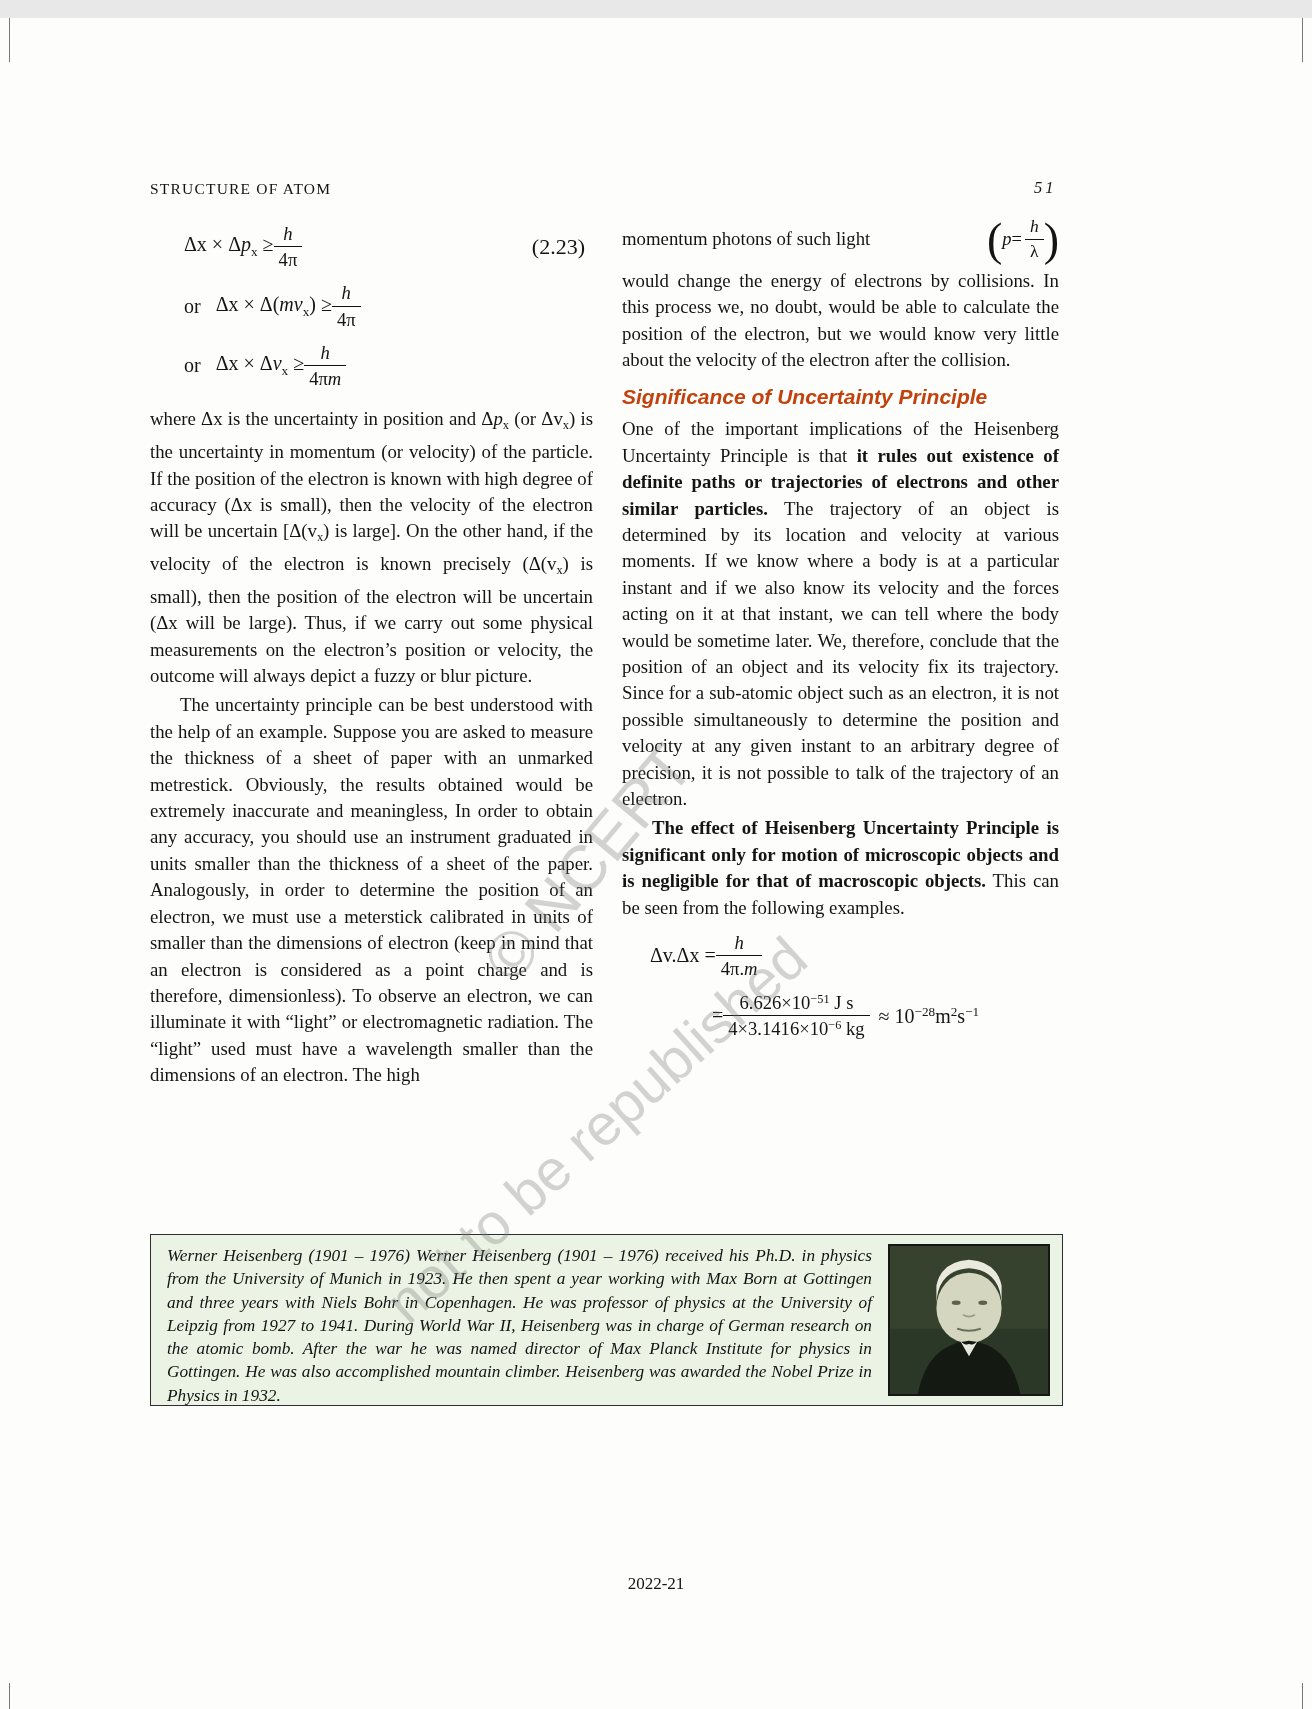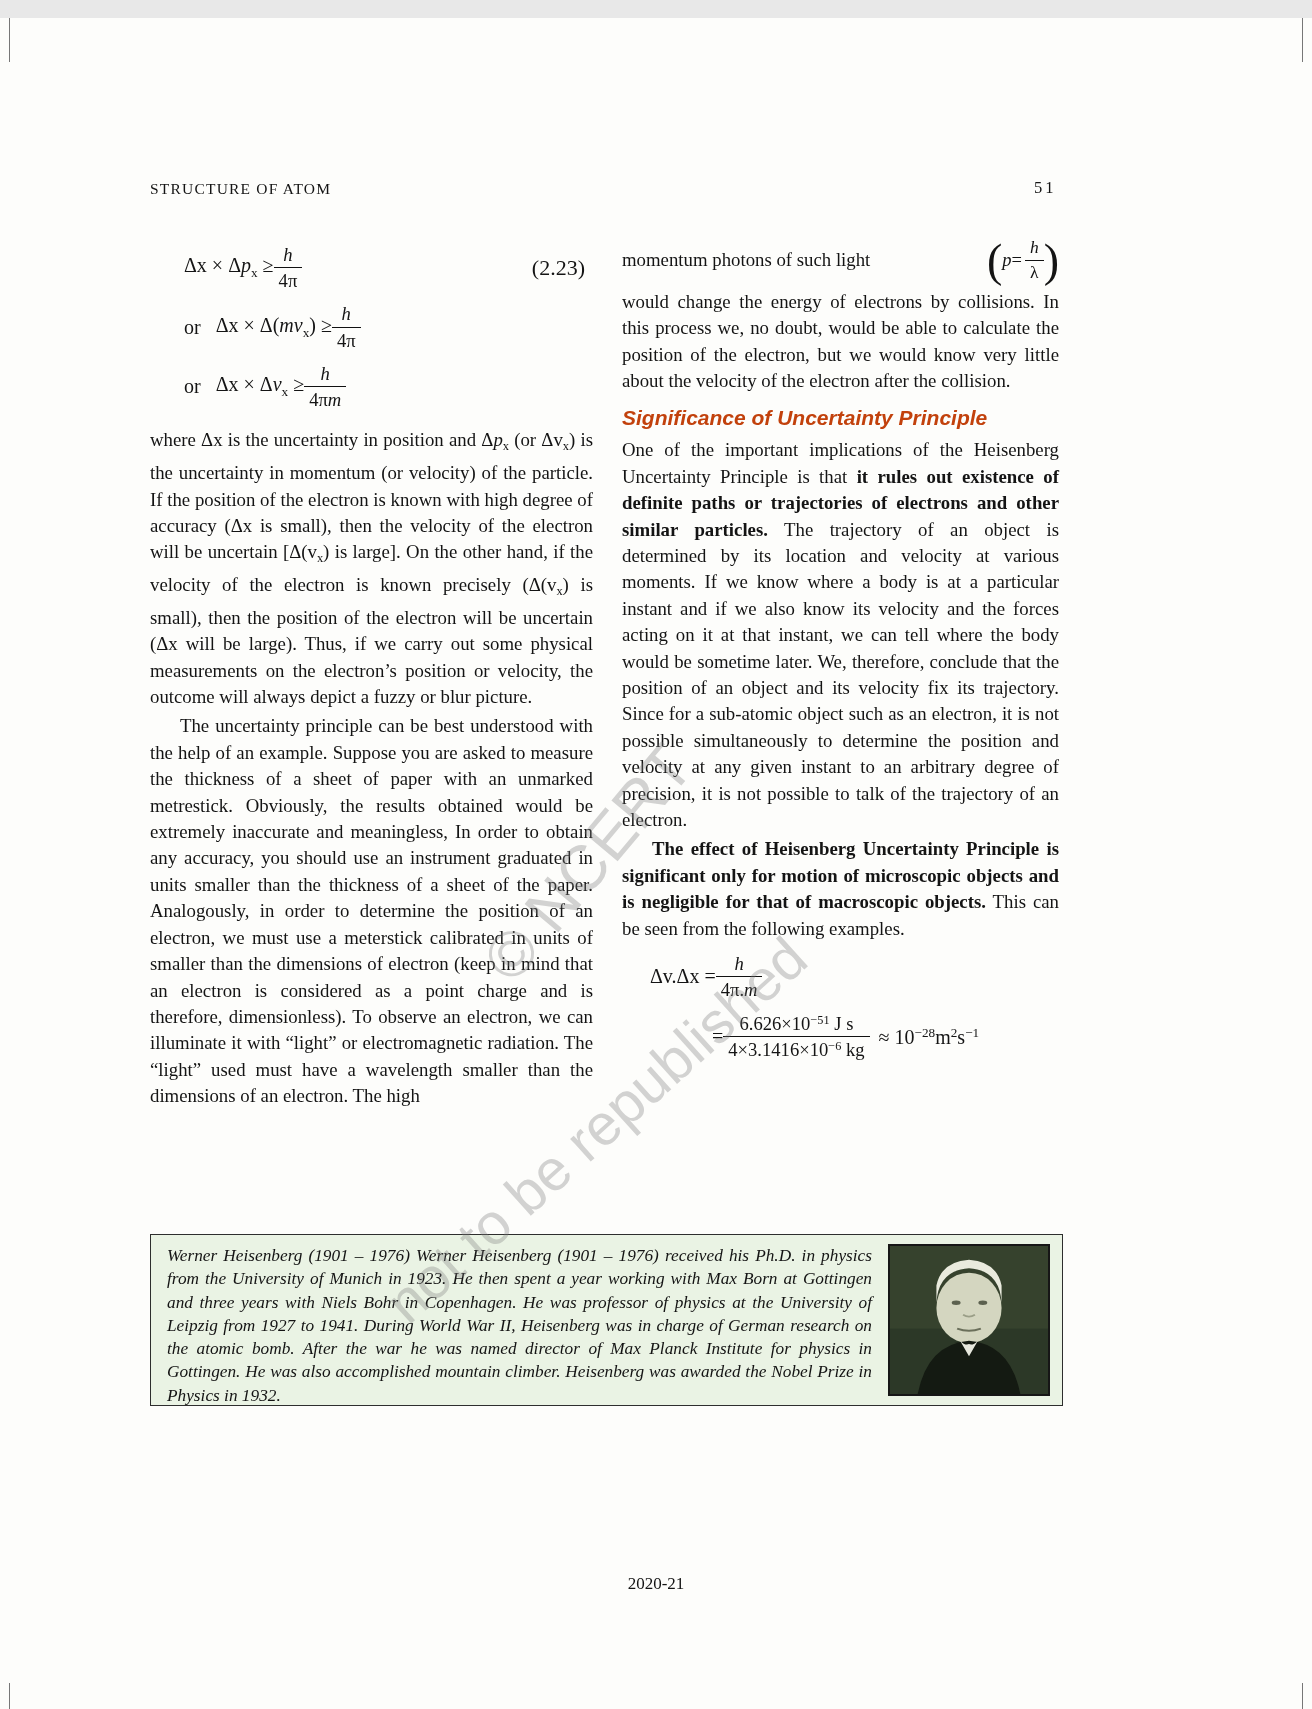--- a/index.html
+++ b/index.html
@@ -23,37 +23,37 @@
   .reg-bl { left: 9px; bottom: 0; }
   .reg-br { left: 1302px; bottom: 0; }
 
   
   .rh-title {
     position: absolute; left: 150px; top: 162px;
     font-size: 15.5px; letter-spacing: 1.2px;
   }
   .rh-page {
     position: absolute; left: 1034px; top: 160px;
-    font-size: 16.5px; letter-spacing: 3px;
+    font-size: 16.5px; letter-spacing: 3px; font-style: italic;
   }
 
   
   .watermark span {
     position: absolute;
     font-family: "Liberation Sans", sans-serif;
     color: rgba(125,125,125,0.33);
     white-space: nowrap;
     pointer-events: none;
     z-index: 3;
   }
   .wm1 { left: 468px; top: 930px; font-size: 64px; transform: rotate(-50deg); transform-origin: 0 0; }
   .wm2 { left: 372px; top: 1268px; font-size: 58px; transform: rotate(-42deg); transform-origin: 0 0; }
 
   
-  .col { position: absolute; top: 219px; }
+  .col { position: absolute; top: 198px; }
   .col-left  { left: 150px; width: 443px; }
   .col-right { left: 622px; width: 437px; }
 
   .body-p {
     font-size: 18.8px;
     line-height: 26.4px;
     text-align: justify;
     margin: 0 0 3px 0;
   }
   .indent { text-indent: 30px; }
@@ -234,16 +234,16 @@
         <ellipse cx="94" cy="66" rx="4.5" ry="2.6" fill="#5c614f"></ellipse>
         <path d="M74 80 Q80 84 86 80" stroke="#9a9e87" stroke-width="2" fill="none"></path>
         <path d="M68 96 Q80 101 92 96" stroke="#6a6f5a" stroke-width="2.2" fill="none"></path>
         <path d="M28 172 Q38 114 80 110 Q122 114 132 172 Z" fill="#141a12"></path>
         <path d="M71 110 L80 128 L89 110 Q84 116 80 114 Q76 116 71 110 Z" fill="#e7e8de"></path>
       </svg>
     </div>
   </div>
 
   <div class="page-footer">
-    <span>2020-21</span>
+    <span>2022-21</span>
   </div>
 
 </div>
 
 </body></html>

